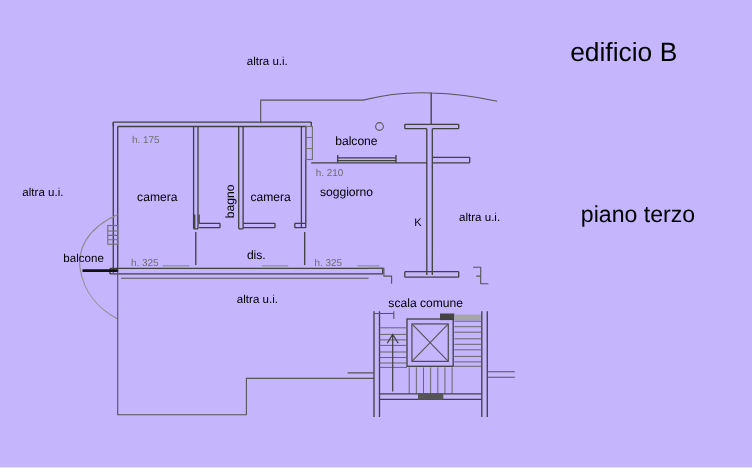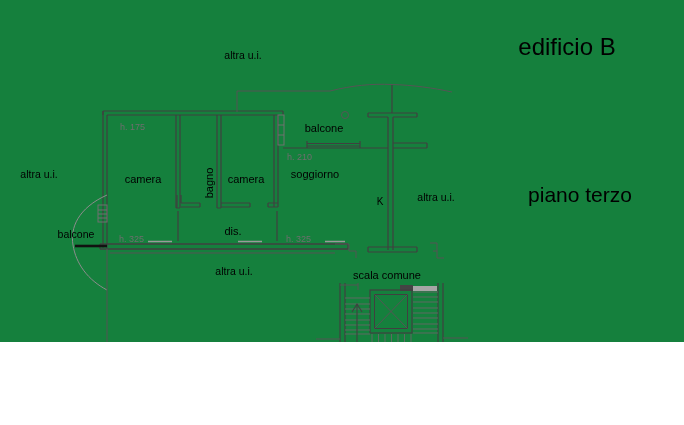--- a/index.html
+++ b/index.html
@@ -1,19 +1,19 @@
 <!DOCTYPE html>
 <html><head>
 <meta charset="utf-8">
 <style>
   html,body{margin:0;padding:0;background:#ffffff;}
   .stage{
     position:relative;
-    width:684px;height:342px;
-    background:#15803d;
+    width:684px;height:425px;
+    background:#c4b5fd;
     overflow:hidden;
     font-family:"Liberation Sans", sans-serif;
   }
   svg text{
     font-family:"Liberation Sans", sans-serif;
     fill:#000000;
   }
   .lbl   {font-size:11px;}
   .lbl-sm{font-size:10.5px;}
   .lbl-k {font-size:10px;}

